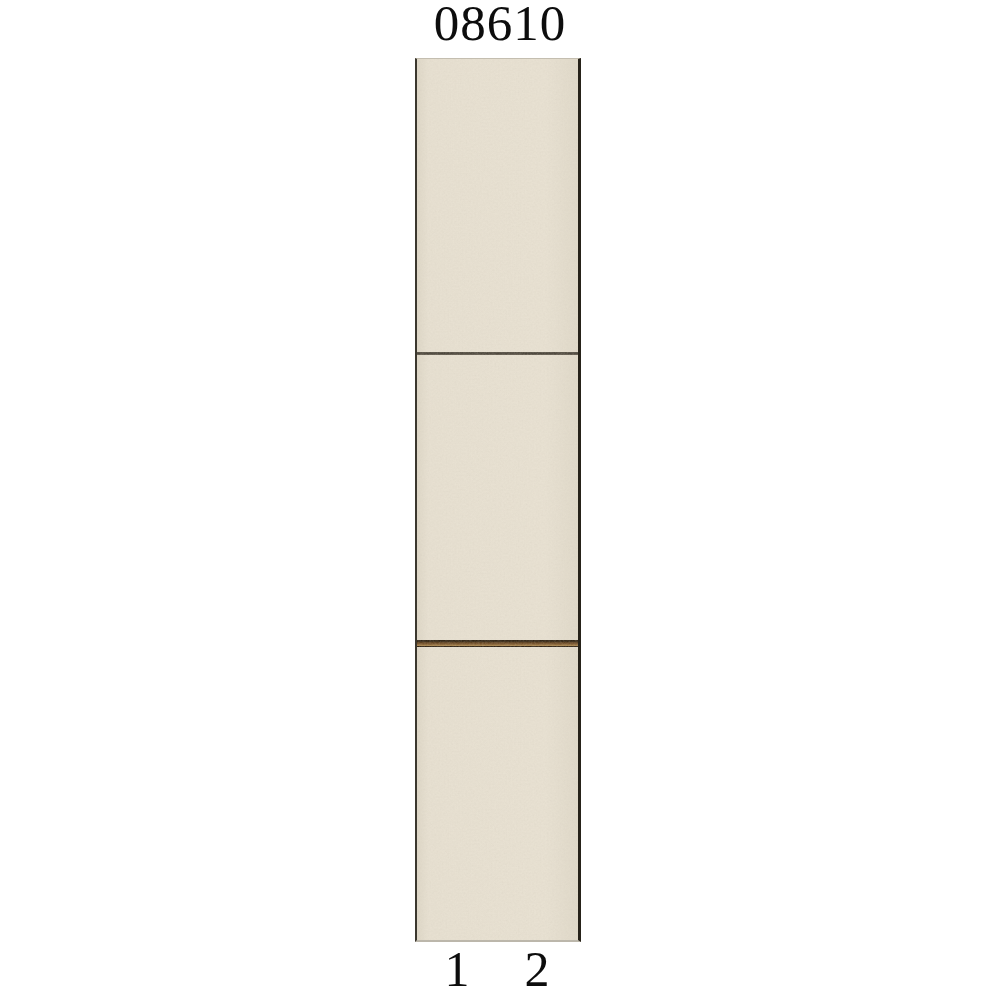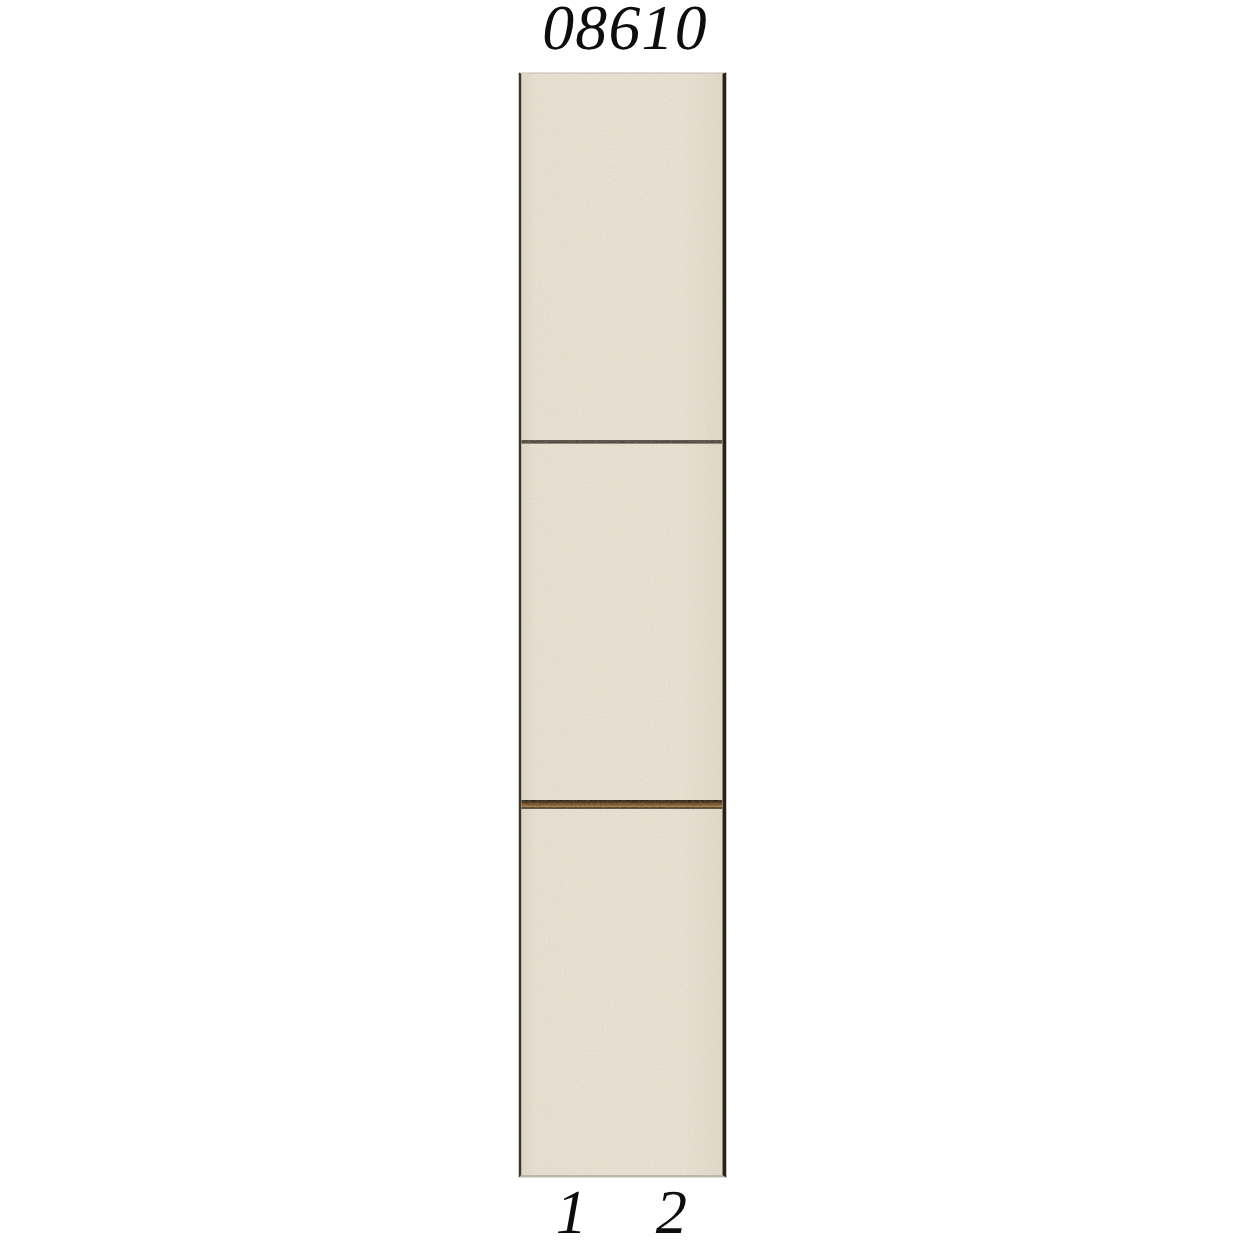--- a/index.html
+++ b/index.html
@@ -9,21 +9,20 @@
     background: #ffffff;
     font-family: "Liberation Serif", serif;
     position: relative;
     overflow: hidden;
   }
   .stage {
     position: absolute;
     inset: 0;
     width: 820px;
     height: 1000px;
-    font-style: italic;
   }
   .article-number {
     position: absolute;
     top: -2px;
     left: 0;
     width: 1000px;
     text-align: center;
     font-size: 51px;
     line-height: 1;
     color: #0d0d0d;

